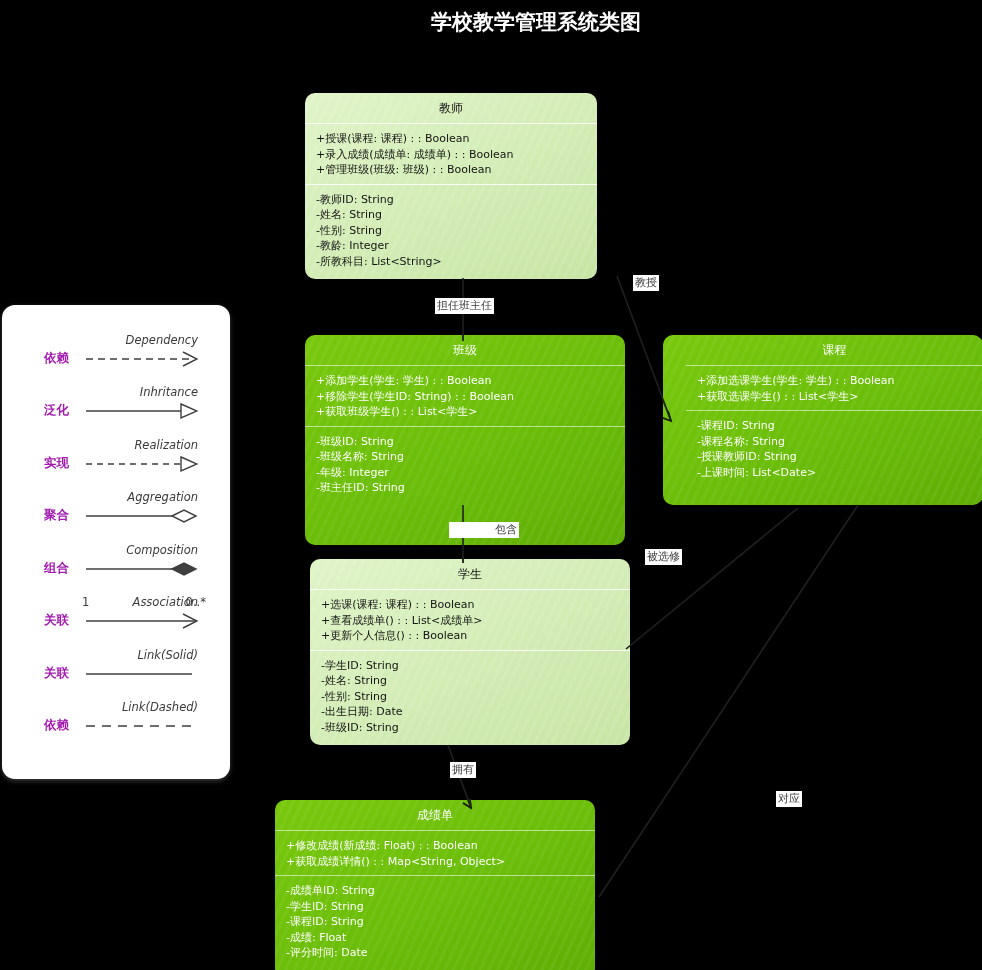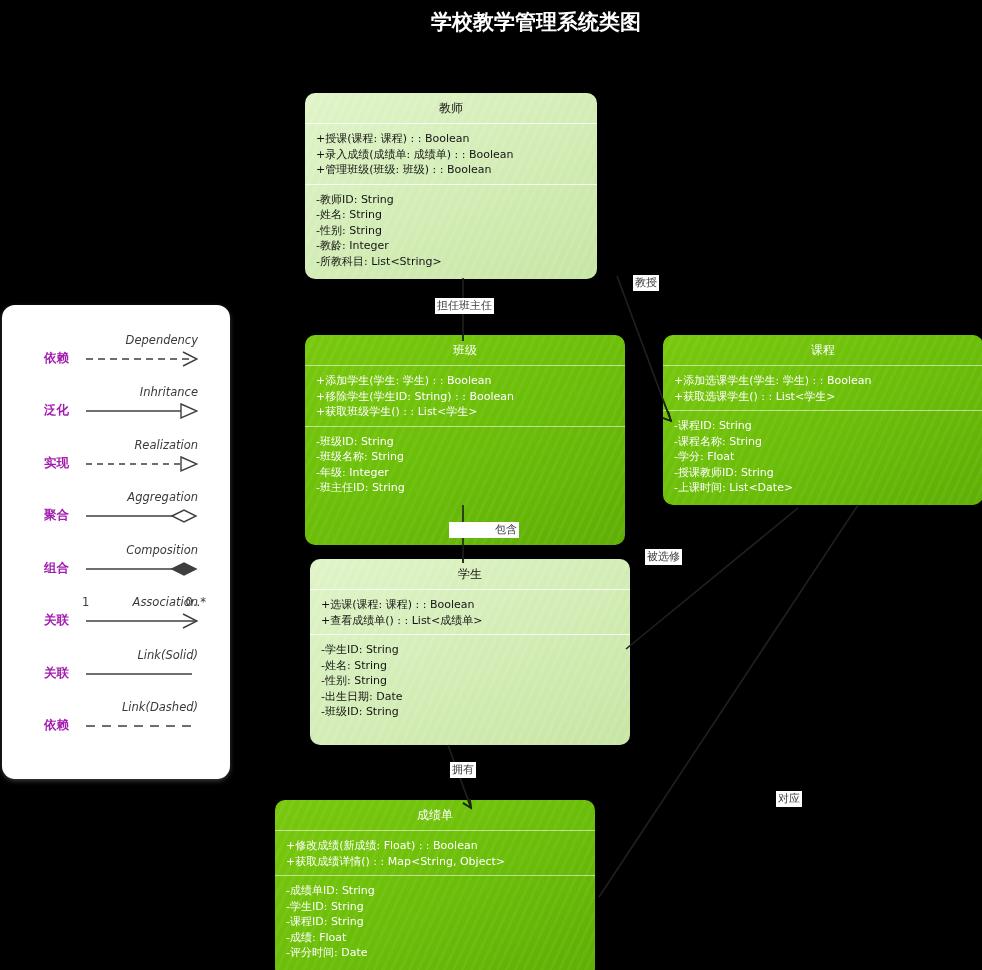--- a/index.html
+++ b/index.html
@@ -111,40 +111,40 @@
       <div class="cb-row">+获取班级学生() : : List&lt;学生&gt;</div>
     </div>
   <div class="cb-sec">
       <div class="cb-row">-班级ID: String</div>
       <div class="cb-row">-班级名称: String</div>
       <div class="cb-row">-年级: Integer</div>
       <div class="cb-row">-班主任ID: String</div>
     </div>
 </div>
 
-<div class="class-box green" style="left:663px;top:335px;width:320px;height:170px;">
+<div class="class-box green" style="left:663px;top:335px;width:320px;height:170px;padding-left:23px;">
   <div class="cb-head">课程</div>
   <div class="cb-sec">
       <div class="cb-row">+添加选课学生(学生: 学生) : : Boolean</div>
       <div class="cb-row">+获取选课学生() : : List&lt;学生&gt;</div>
     </div>
   <div class="cb-sec">
       <div class="cb-row">-课程ID: String</div>
       <div class="cb-row">-课程名称: String</div>
-      <div class="cb-row">-学分: Float</div>
       <div class="cb-row">-授课教师ID: String</div>
       <div class="cb-row">-上课时间: List&lt;Date&gt;</div>
     </div>
 </div>
 
 <div class="class-box light" style="left:310px;top:559px;width:320px;height:186px;">
   <div class="cb-head">学生</div>
   <div class="cb-sec">
       <div class="cb-row">+选课(课程: 课程) : : Boolean</div>
       <div class="cb-row">+查看成绩单() : : List&lt;成绩单&gt;</div>
+      <div class="cb-row">+更新个人信息() : : Boolean</div>
     </div>
   <div class="cb-sec">
       <div class="cb-row">-学生ID: String</div>
       <div class="cb-row">-姓名: String</div>
       <div class="cb-row">-性别: String</div>
       <div class="cb-row">-出生日期: Date</div>
       <div class="cb-row">-班级ID: String</div>
     </div>
 </div>
 

